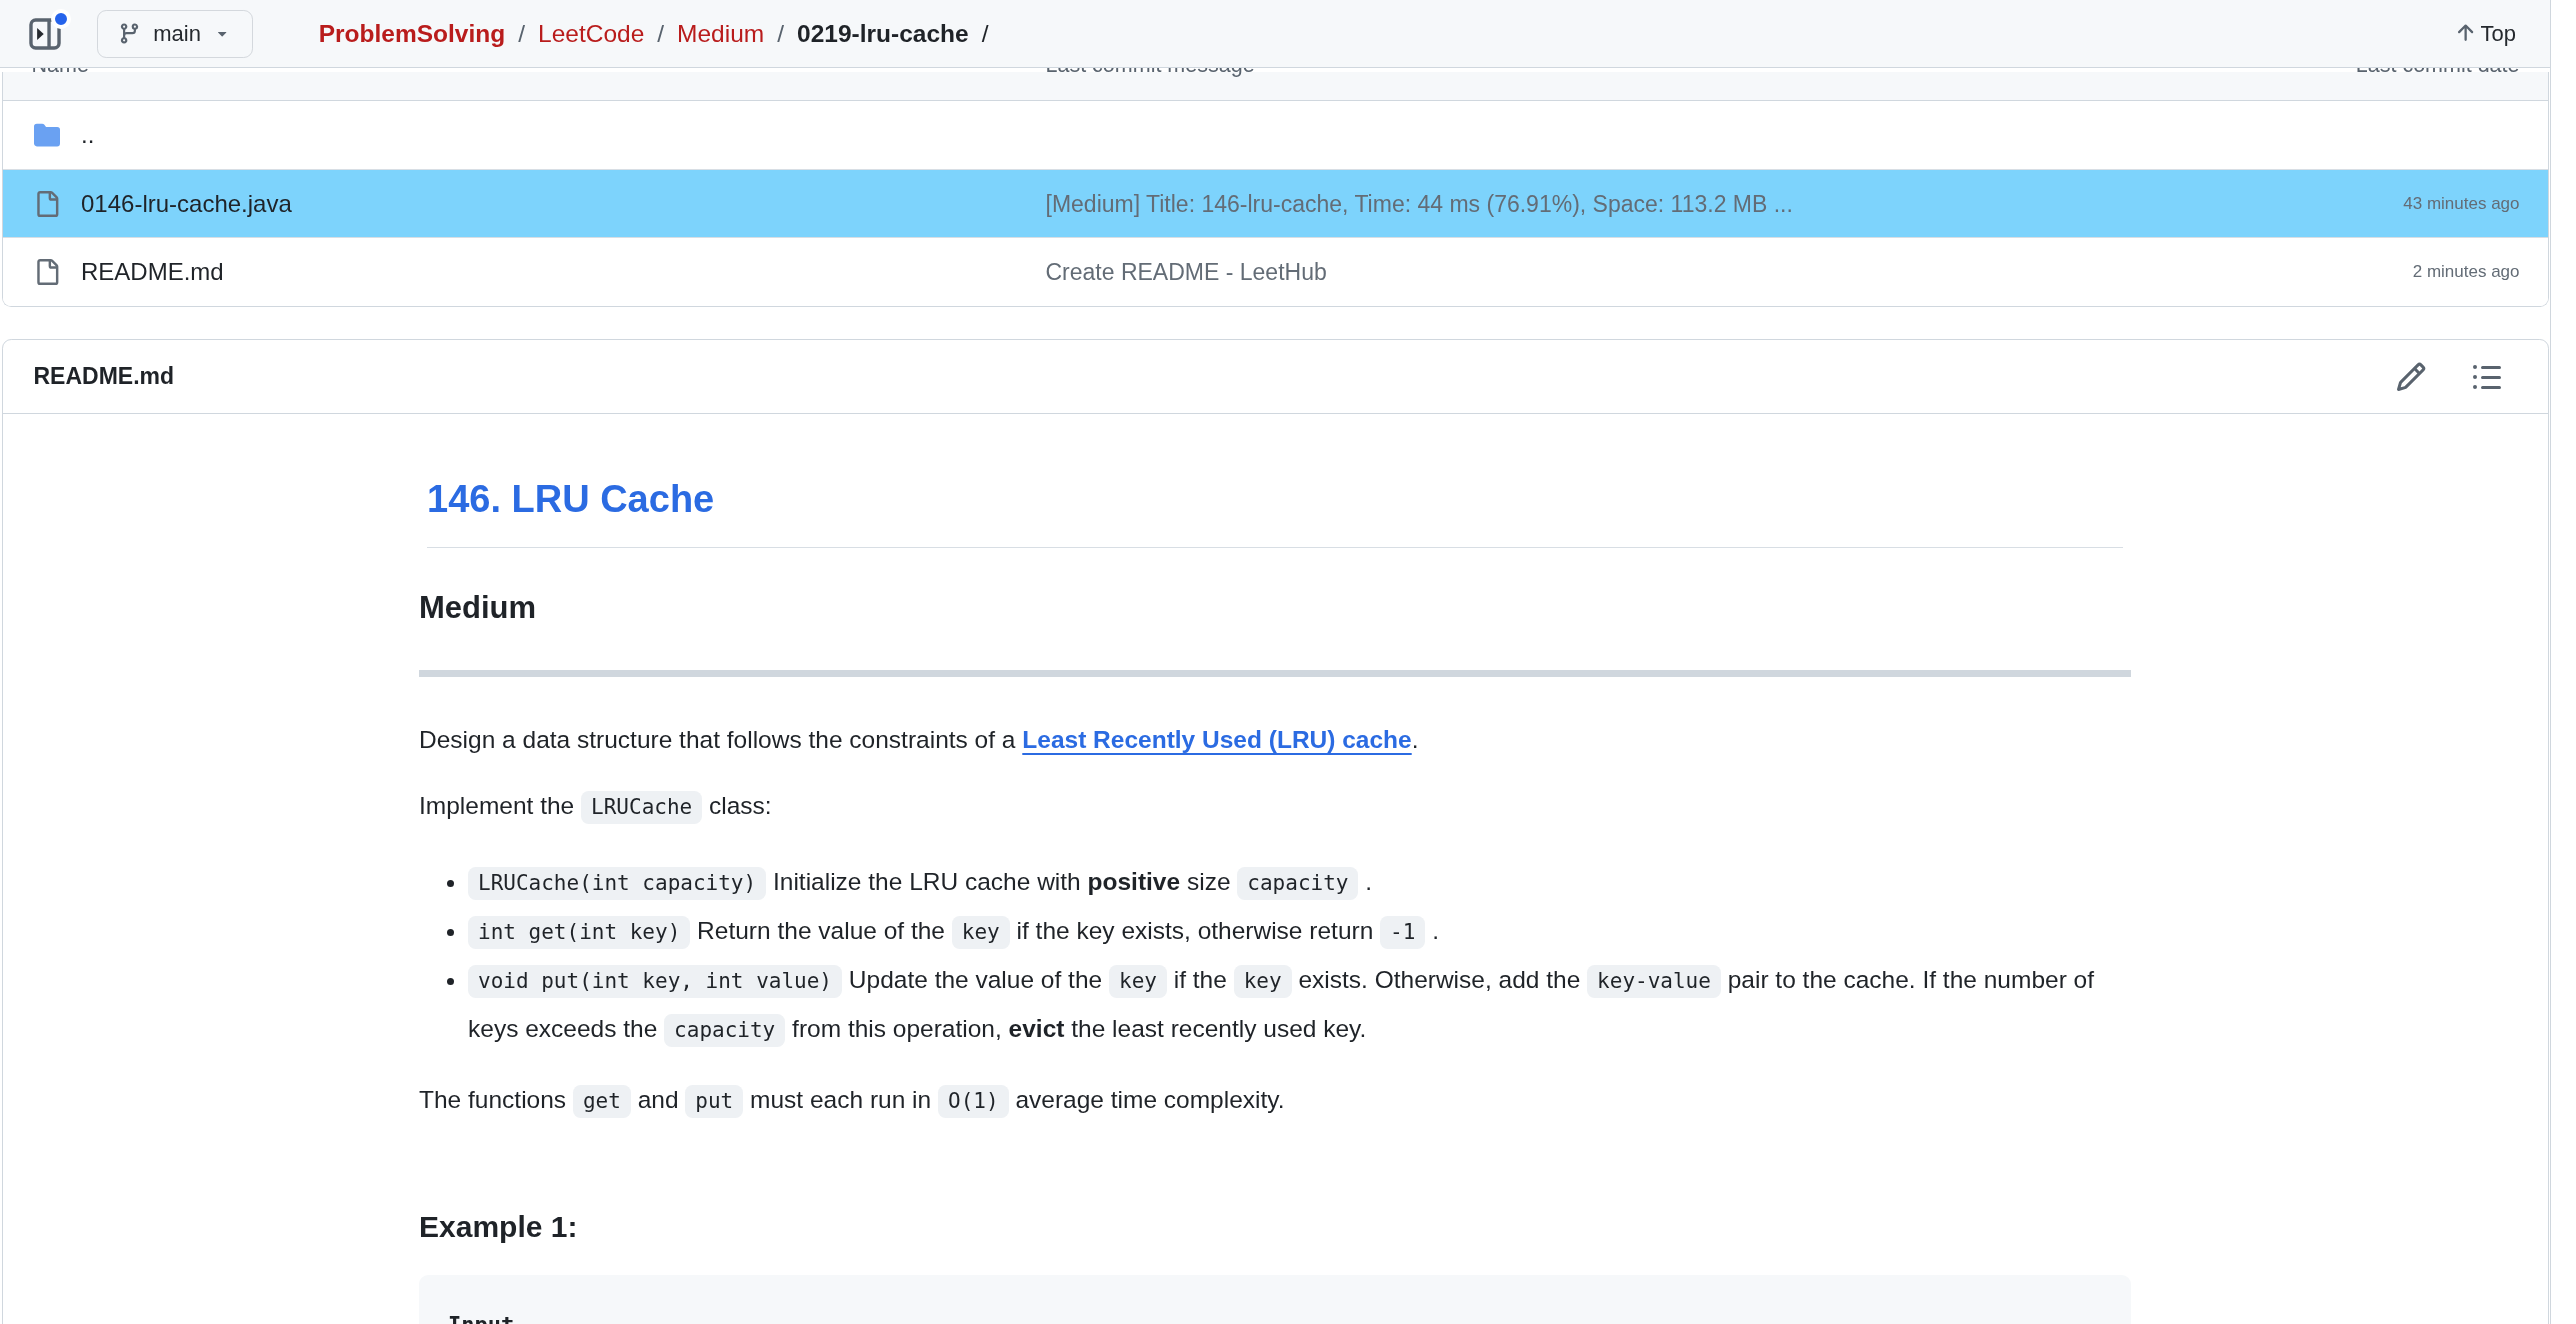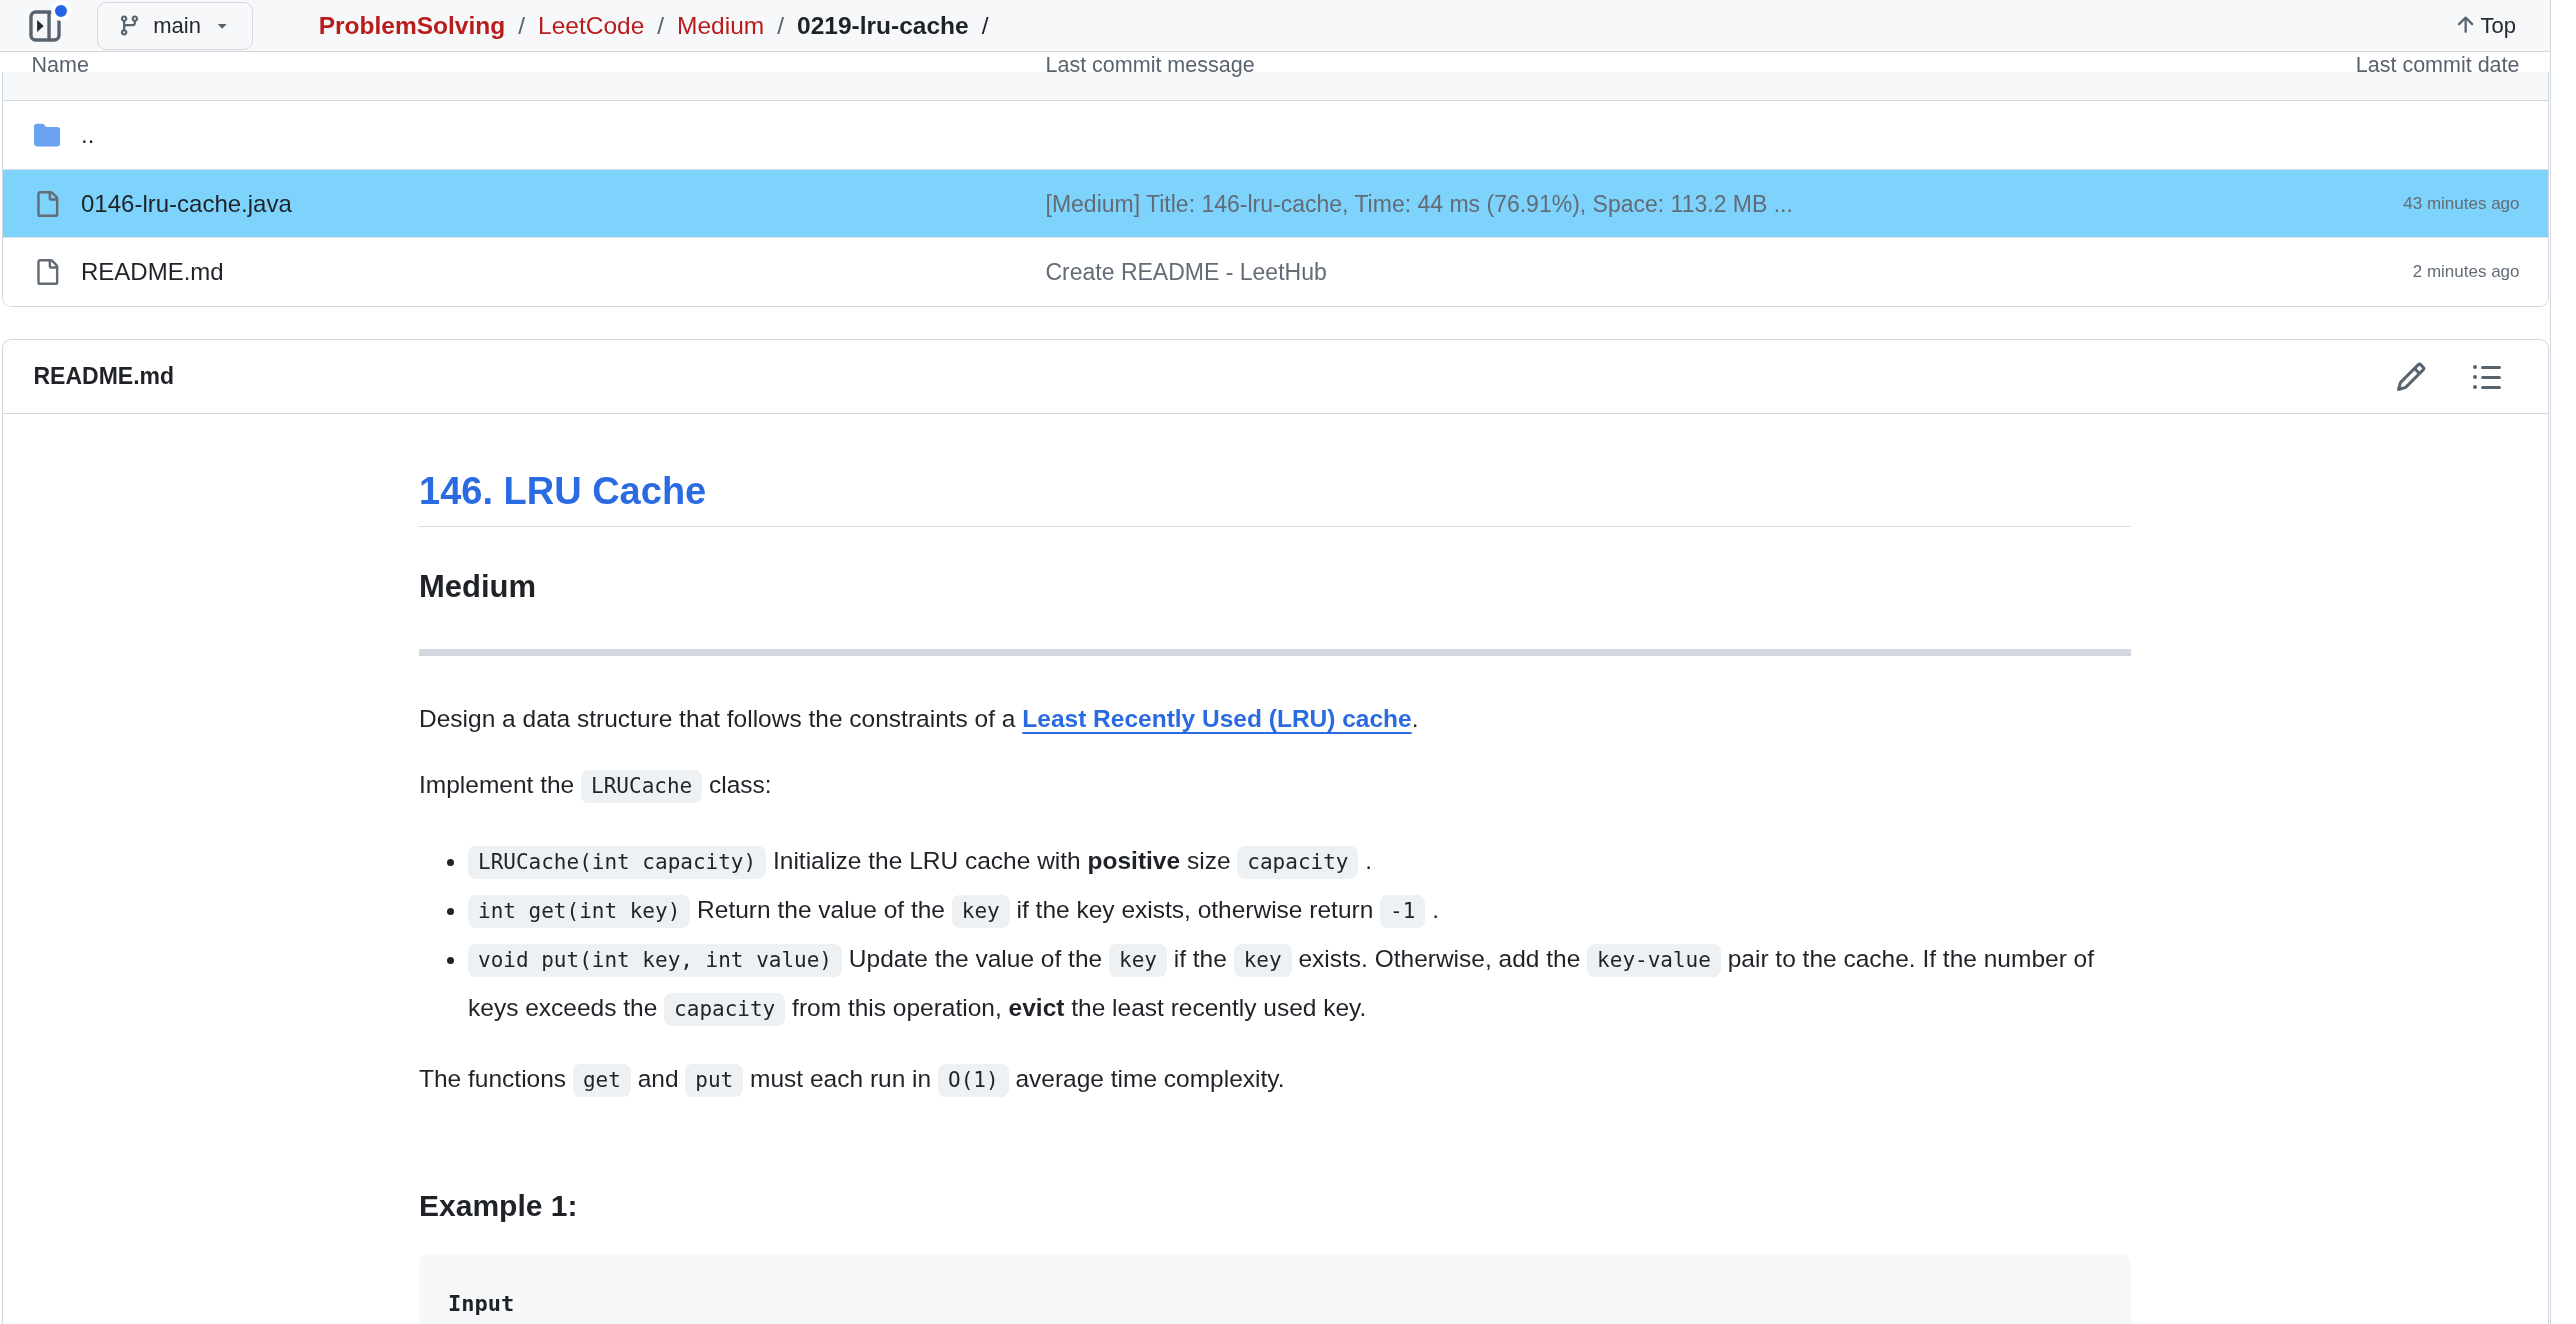--- a/index.html
+++ b/index.html
@@ -7,21 +7,21 @@
   body {
     width:2576px; height:1324px; overflow:hidden; position:relative;
     background:#ffffff; font-family:"Liberation Sans", sans-serif; color:#1f2328;
     -webkit-font-smoothing:antialiased;
   }
   
   .gutter { position:absolute; top:0; right:0; width:26px; height:100%; background:#fff;
     border-left:1.5px solid #d0d7de; z-index:9; }
 
   
-  .topbar { position:absolute; top:0; left:0; width:2550px; height:52px; background:#f6f8fa;
+  .topbar { position:absolute; top:0; left:0; width:2550px; height:68px; background:#f6f8fa;
     border-bottom:1.5px solid #d0d7de; z-index:6; display:flex; align-items:center; padding:0 34px 0 28px; }
   .toggle-wrap { position:relative; width:34px; height:34px; margin-right:35px; cursor:pointer; }
   .toggle-wrap svg { width:34px; height:34px; display:block; }
   .notif-dot { position:absolute; top:-7.7px; right:-9.2px; width:20px; height:20px; border-radius:50%;
     background:#2563eb; border:4.6px solid #fff; }
   .branch-btn { display:flex; align-items:center; gap:12.3px; height:48px; padding:0 20px;
     border:1.5px solid #d4d8dd; border-radius:9.2px; background:transparent; cursor:pointer; }
   .branch-btn svg { width:23px; height:23px; }
   .branch-label { font-size:22px; font-weight:500; color:#25292e; }
   .breadcrumb { margin-left:66px; font-size:24.5px; display:flex; align-items:center; white-space:nowrap; }
@@ -53,21 +53,21 @@
 
   
   .readme-card { position:absolute; top:339px; left:1.5px; width:2547px; height:1074px; z-index:2;
     border:1.5px solid #d0d7de; border-radius:9.2px; background:#fff; overflow:hidden; }
   .rheader { height:74px; display:flex; align-items:center; padding:0 31px; border-bottom:1.5px solid #d0d7de; }
   .rtitle { font-size:23px; font-weight:700; color:#1f2328; }
   .ricons { margin-left:auto; display:flex; align-items:center; gap:44px; padding-right:14px; }
   .ricons svg { width:32px; height:32px; display:block; cursor:pointer; }
   .rbody { padding-top:55px; }
   .content { width:1712px; margin:0 auto; }
-  .md-h1 { font-size:38px; line-height:44px; font-weight:700; margin:0; padding-bottom:13px;
+  .md-h1 { font-size:38px; line-height:44px; font-weight:700; margin:8px; padding-bottom:26px;
     border-bottom:1.5px solid #d8dee4; }
   .md-h1 a { color:#2b6be2; text-decoration:none; cursor:pointer; }
   .md-h3 { font-size:31px; line-height:37px; font-weight:700; color:#1f2328; margin:41px 0 0; }
   .md-hr { border:none; height:7px; background:#d0d7de; margin:44px 0 43px; }
   .md-p { font-size:24.5px; line-height:40px; color:#1f2328; margin:0 0 26px; }
   .md-ul { margin:31px 0 26px; padding-left:49px; }
   .md-li { font-size:24.5px; line-height:48px; color:#1f2328; }
   .ichip { font-family:"DejaVu Sans Mono", monospace; font-size:21px; background:#eef1f4;
     border-radius:7.7px; padding:3.8px 10px 4.6px; color:#1f2328; white-space:nowrap; }
   strong { font-weight:700; }

